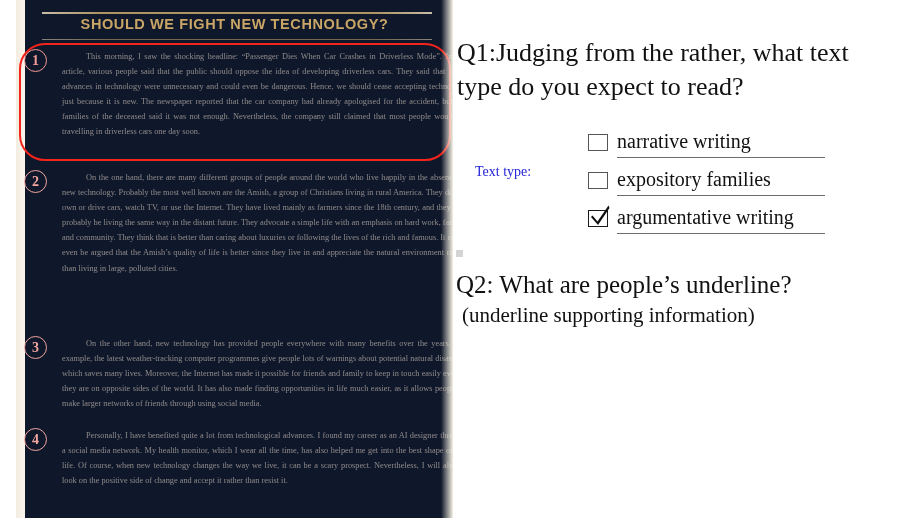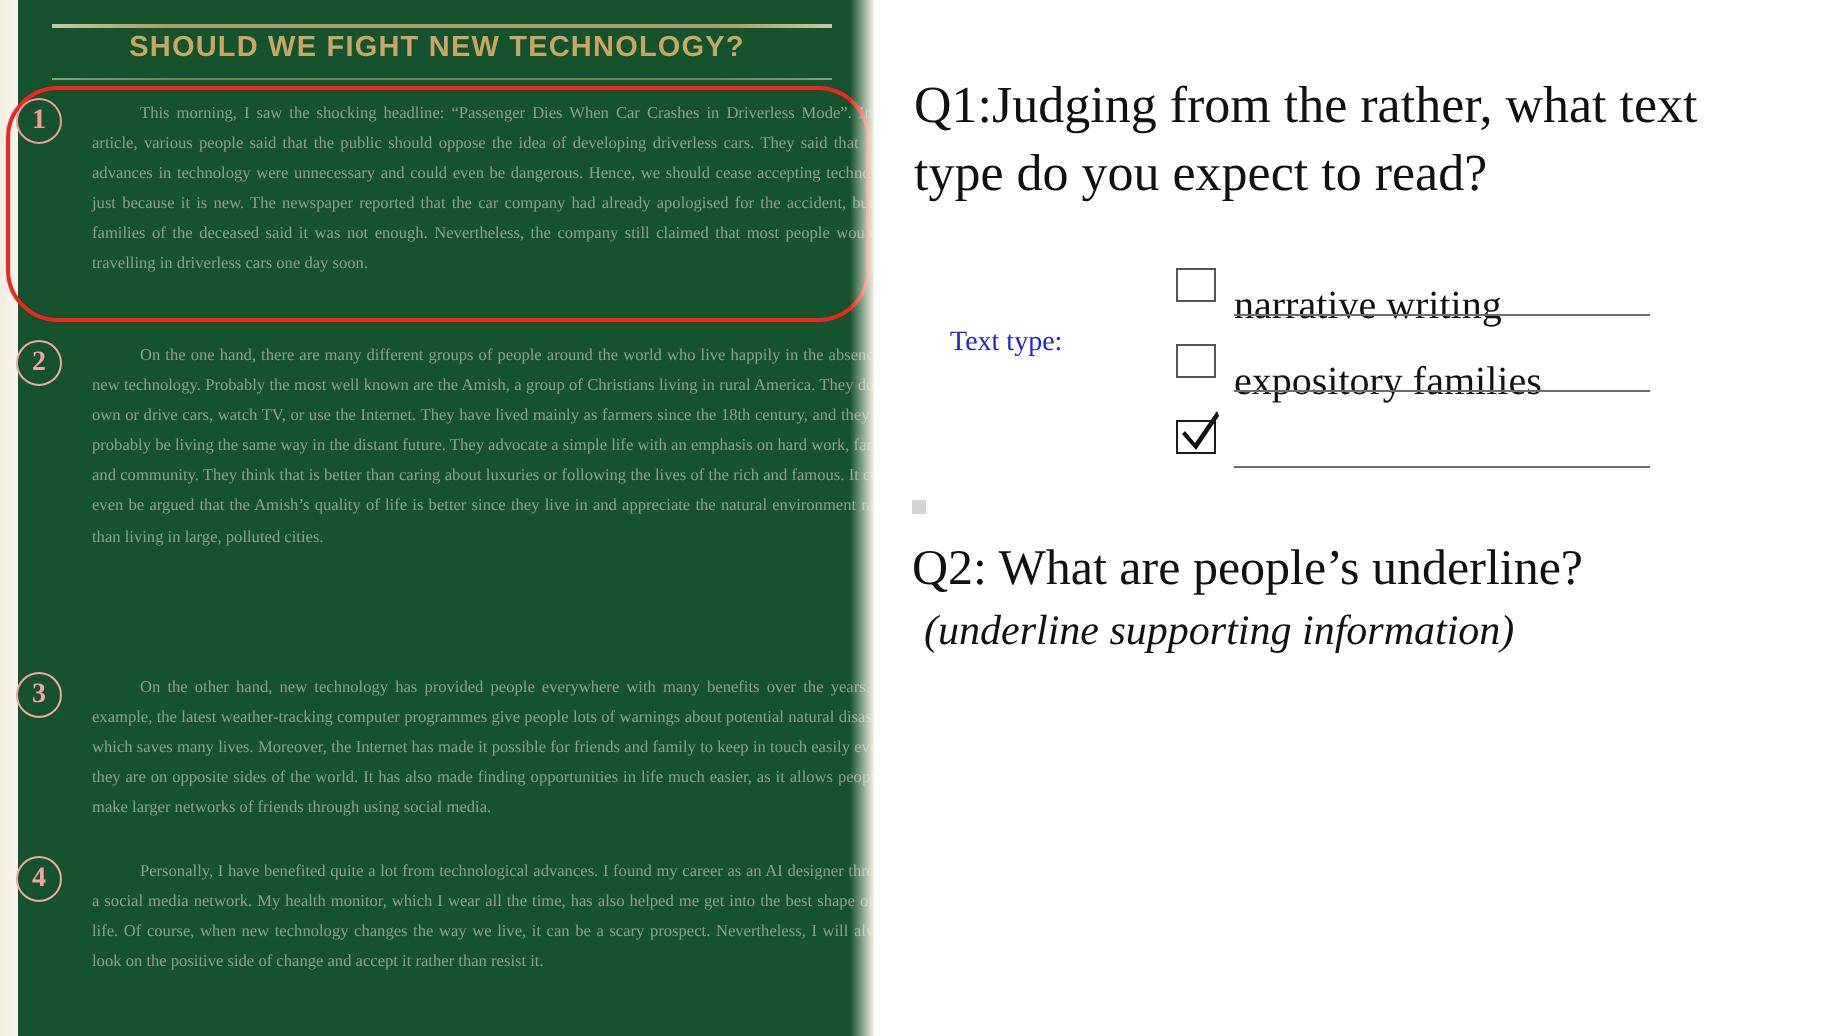--- a/index.html
+++ b/index.html
@@ -11,24 +11,24 @@
     width: 920px;
     height: 518px;
     position: relative;
     overflow: hidden;
     font-family: "Liberation Serif", serif;
   }
 
   
   #doc-page {
     position: absolute;
-    left: 0; top: 0;
+    left: 16px; top: 0;
     width: 437px;
     height: 518px;
-    background: #14532d;
+    background: #0f172a;
     overflow: hidden;
   }
   #doc-page::before {
     
     content: "";
     position: absolute;
     left: 0; top: 0; bottom: 0;
     width: 9px;
     background: linear-gradient(to right, #f3ece0 0%, #faf6ed 100%);
   }
@@ -174,21 +174,20 @@
 
   .opt-label {
     position: absolute;
     left: 29px;
     top: 0px;
     font-size: 20px;
     line-height: 26px;
     color: #111111;
     font-family: "Liberation Serif", serif;
     white-space: nowrap;
-    margin-top: 12px;
   }
   .opt-underline {
     position: absolute;
     left: 29px;
     top: 29px;
     width: 208px;
     height: 1.2px;
     background: #6d6d6d;
   }
 
@@ -210,21 +209,20 @@
     line-height: 31px;
     color: #111111;
     font-family: "Liberation Serif", serif;
   }
   #q2-hint {
     position: absolute;
     left: 462px;
     top: 303px;
     width: 430px;
     font-size: 21px;
-    font-style: italic;
     color: #111111;
     font-family: "Liberation Serif", serif;
   }
 </style>
 </head>
 <body>
 
 <div id="doc-page">
 
   <div class="rule top"></div>
@@ -273,20 +271,21 @@
     <div class="opt-label">expository families</div>
     <div class="opt-underline"></div>
   </div>
 
   <div class="opt-row" id="opt2">
     <div class="checkbox checked">
       <svg class="tick" viewBox="0 0 20 22">
         <path d="M2.5 11.5 L7.5 17.5 L18.5 1.5 L19.5 4.0 L8.0 21.0 L1.0 13.0 Z" fill="#111111"></path>
       </svg>
     </div>
+    <div class="opt-label">argumentative writing</div>
     <div class="opt-underline"></div>
   </div>
 
 </div>
 
 <div id="marker-square"></div>
 
 <div id="q2-text">Q2: What are people’s underline?</div>
 <div id="q2-hint">(underline supporting information)</div>
 

